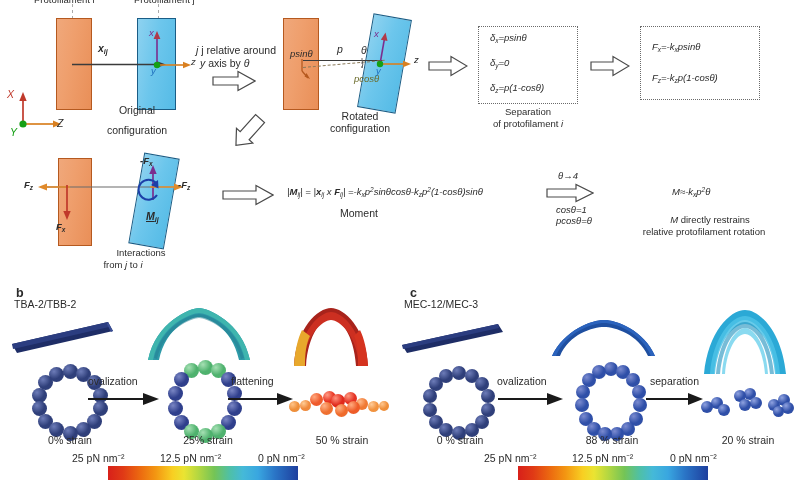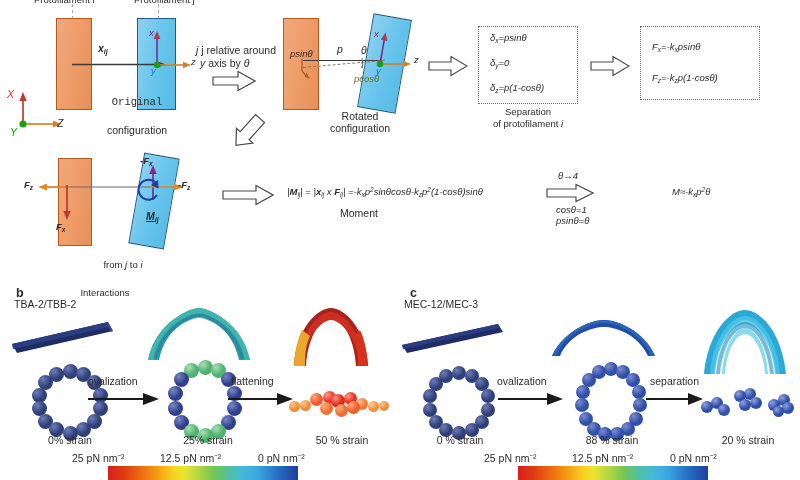--- a/index.html
+++ b/index.html
@@ -95,21 +95,21 @@
       <polygon points="9,3 5.6,11 12.4,11" fill="#b03a4a"></polygon>
       <line x1="9" y1="37" x2="36" y2="37" stroke="#d98020" stroke-width="1.6"></line>
       <polygon points="43,37 35,33.8 35,40.2" fill="#d98020"></polygon>
       <circle cx="9" cy="37" r="3.2" fill="#15a015"></circle>
     </svg>
   </div>
   <div class="abs txt f9 it" style="left:149px; top:28px; color:#7b2d8e;">x</div>
   <div class="abs txt f9 it" style="left:151px; top:66px; color:#1f6fbd;">y</div>
   <div class="abs txt f9 it" style="left:191px; top:57px; color:#3b3b3b;">z</div>
 
-  <div class="abs txt f10 ctr" style="left:82px; top:96px; width:110px;font-family:Liberation Mono, monospace;">Original</div>
+  <div class="abs txt f10 ctr" style="left:82px; top:104px; width:110px;">Original</div>
   <div class="abs txt f10 ctr" style="left:82px; top:124px; width:110px;">configuration</div>
 
   <div class="abs triad" style="left:12px; top:88px;">
     <svg width="56" height="46" viewBox="0 0 56 46">
       <line x1="11" y1="36" x2="11" y2="11" stroke="#c0392b" stroke-width="1.7"></line>
       <polygon points="11,4 7.3,13 14.7,13" fill="#c0392b"></polygon>
       <line x1="11" y1="36" x2="42" y2="36" stroke="#d98020" stroke-width="1.7"></line>
       <polygon points="49,36 41,32.6 41,39.4" fill="#d98020"></polygon>
       <circle cx="11" cy="36" r="3.6" fill="#15a015"></circle>
     </svg>
@@ -240,44 +240,46 @@
   <div class="abs txt f9 bd it" style="left:178px; top:180px;">-F<sub>z</sub></div>
 
   <div class="abs" style="left:136px; top:178px;">
     <svg width="26" height="26" viewBox="0 0 26 26">
       <path d="M20,5 A10,10 0 1,0 21,17" stroke="#1c3fa8" stroke-width="2" fill="none"></path>
       <polygon points="22,2 15,7 22.5,10.5" fill="#1c3fa8"></polygon>
     </svg>
   </div>
   <div class="abs txt f10 bd it" style="left:146px; top:210px;text-decoration:underline;">M<sub>ij</sub></div>
 
-  <div class="abs txt f9 ctr" style="left:40px; top:248px; width:130px;margin-top:40px;">Interactions</div>
+  <div class="abs txt f9 ctr" style="left:76px; top:248px; width:130px;">Interactions</div>
   <div class="abs txt f9 ctr" style="left:58px; top:260px; width:130px;">from <span class="it">j</span> to <span class="it">i</span></div>
 
   <div class="abs hollow-arrow" style="left:222px; top:184px;">
     <svg width="52" height="22" viewBox="0 0 52 22">
       <polygon points="1,7 34,7 34,1.5 51,11 34,20.5 34,15 1,15" fill="#ffffff" stroke="#4a4a4a" stroke-width="1.2"></polygon>
     </svg>
   </div>
 
   <div class="abs txt f9 it" style="left:287px; top:186px;">
     |<span class="bd">M</span><sub>ij</sub>| = |<span class="bd">x</span><sub>ij</sub> x <span class="bd">F</span><sub>ij</sub>| =-k<sub>x</sub>p<sup>2</sup>sinθcosθ-k<sub>z</sub>p<sup>2</sup>(1-cosθ)sinθ
   </div>
   <div class="abs txt f10" style="left:340px; top:207px;">Moment</div>
 
   <div class="abs txt f9 it" style="left:558px; top:171px;">θ→4</div>
   <div class="abs hollow-arrow" style="left:546px; top:183px;">
     <svg width="48" height="20" viewBox="0 0 48 20">
       <polygon points="1,6 30,6 30,1.5 47,10 30,18.5 30,14 1,14" fill="#ffffff" stroke="#4a4a4a" stroke-width="1.2"></polygon>
     </svg>
   </div>
   <div class="abs txt f9 it" style="left:556px; top:205px;">cosθ=1</div>
-  <div class="abs txt f9 it" style="left:556px; top:216px;">psinθ=θ</div>
+  <div class="abs txt f9 it" style="left:556px; top:216px;">pcosθ=θ</div>
 
   <div class="abs txt f9 it" style="left:672px; top:186px;">M≈-k<sub>x</sub>p<sup>2</sup>θ</div>
+  <div class="abs txt f9 ctr" style="left:620px; top:215px; width:180px;"><span class="it">M</span> directly restrains</div>
+  <div class="abs txt f9 ctr" style="left:608px; top:227px; width:192px;">relative protofilament rotation</div>
 
   <div class="abs txt f12 bd" style="left:16px; top:286px;">b</div>
   <div class="abs txt f10" style="left:14px; top:298px;">TBA-2/TBB-2</div>
 
   <div class="abs ribbon" style="left:12px; top:318px;">
     <svg width="102" height="40" viewBox="0 0 102 40">
       <polygon points="0,26 96,4 101,13 5,35" fill="#1e2d66"></polygon>
       <polygon points="0,26 96,4 97,9 1,31" fill="#2b3d80"></polygon>
       <polygon points="96,4 101,13 99,14 95,6" fill="#3b4f96"></polygon>
     </svg>

